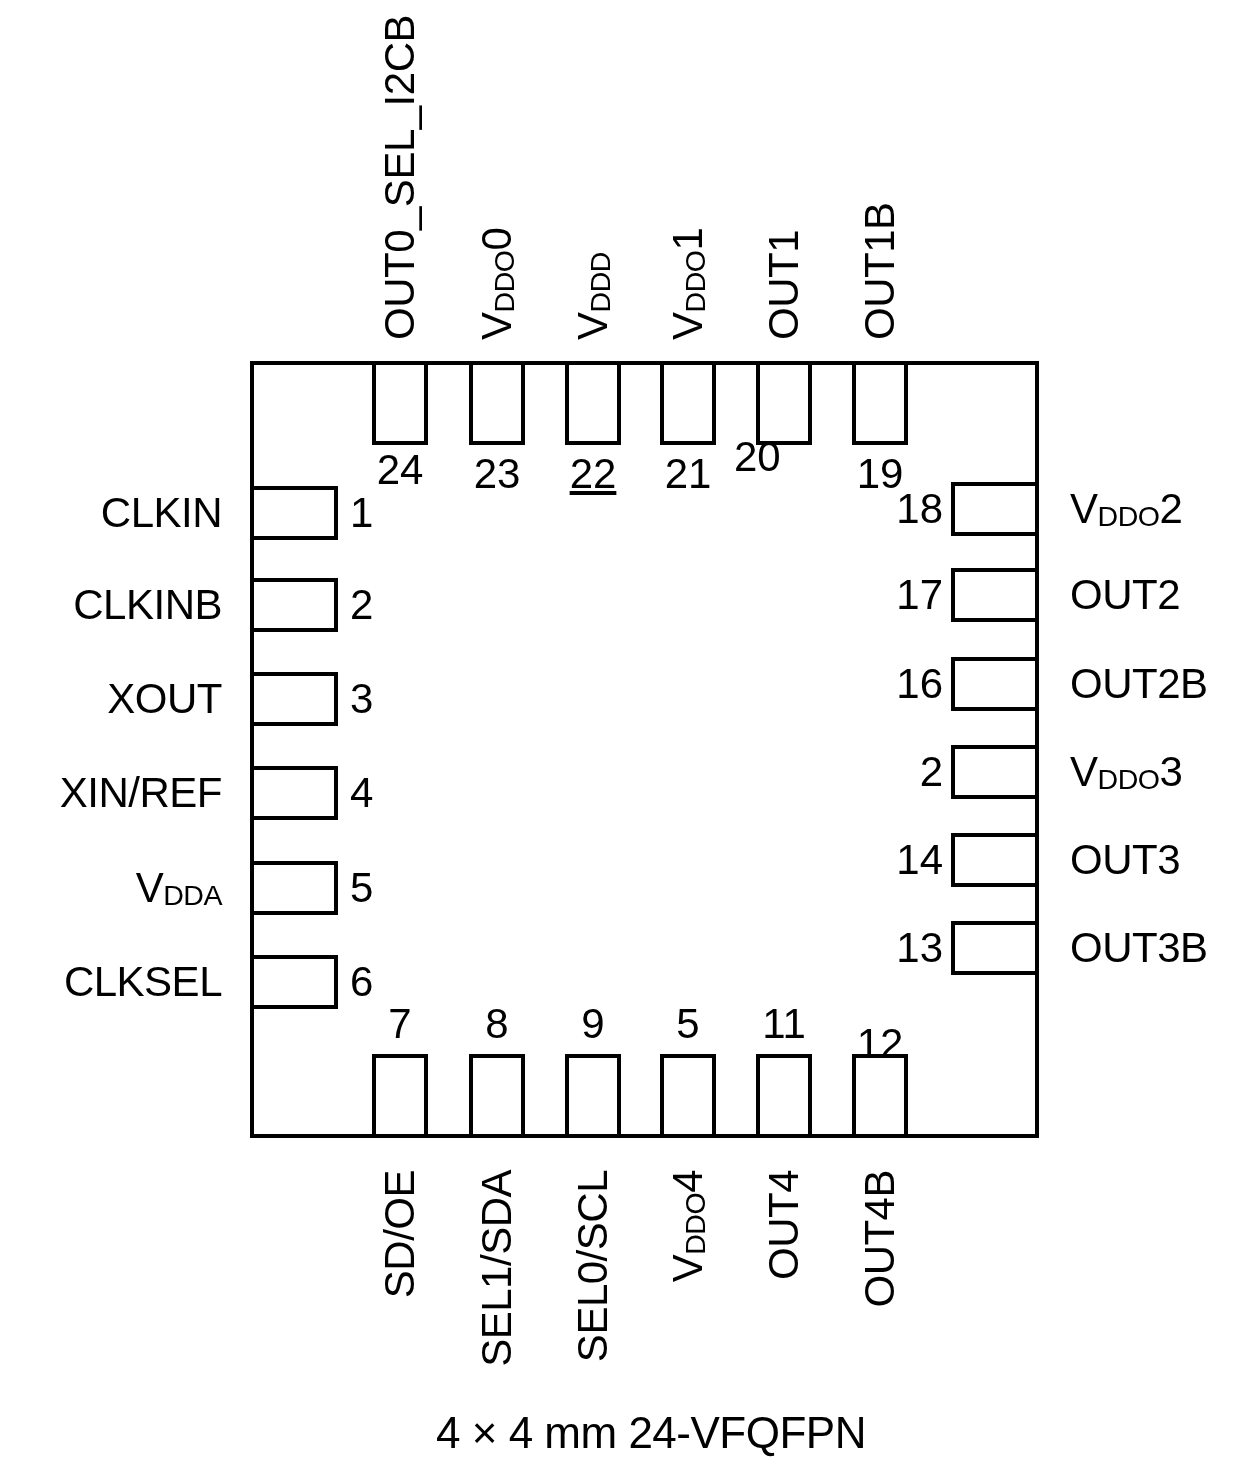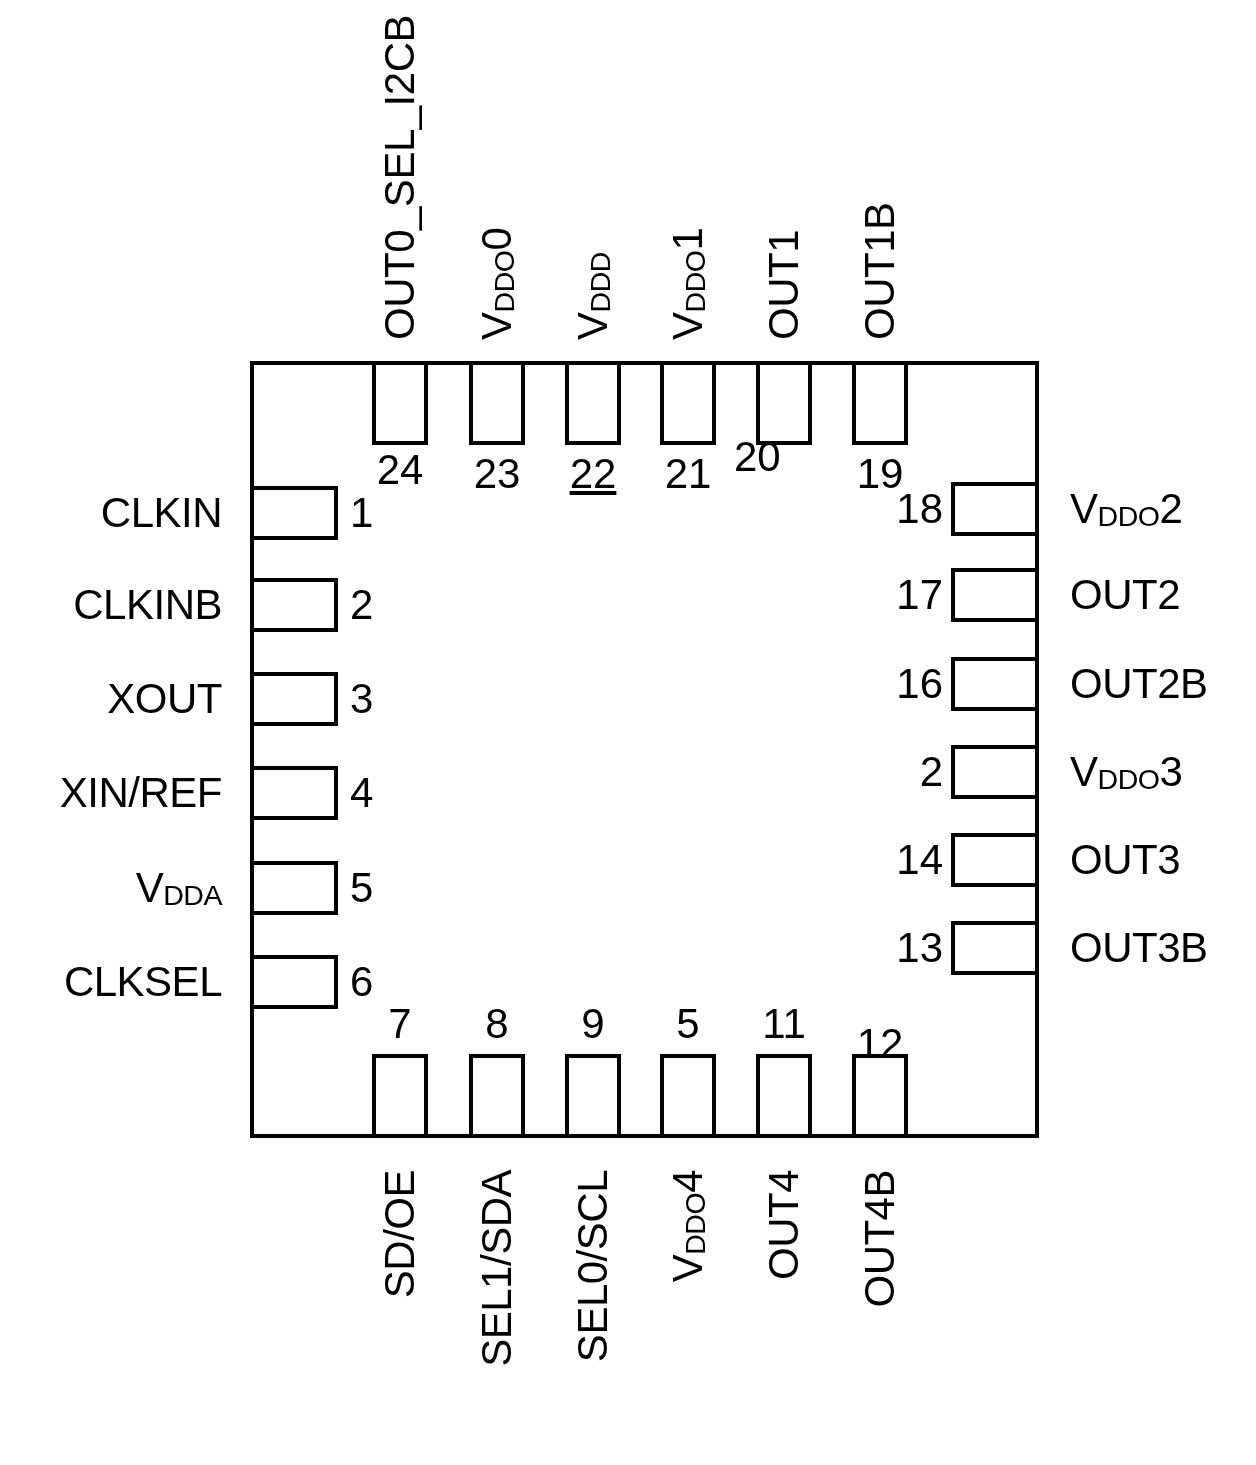--- a/index.html
+++ b/index.html
@@ -144,13 +144,14 @@
       <div class="pin-rect" style="left: 565px; top: 361px; width: 56px; height: 84px;"></div>
       <div class="pin-num" style="left: 543px; width: 100px; text-align: center; top: 452px; line-height: 44px; text-decoration: underline;">22</div>
       <div class="pin-label vert vert-top" style="left: 572px; top: 340px; line-height: 42px;"><span>V</span><span class="sub">DDD</span></div>
       <div class="pin-rect" style="left: 469px; top: 361px; width: 56px; height: 84px;"></div>
       <div class="pin-num" style="left: 447px; width: 100px; text-align: center; top: 452px; line-height: 44px;">23</div>
       <div class="pin-label vert vert-top" style="left: 476px; top: 340px; line-height: 42px;"><span>V</span><span class="sub">DDO</span><span>0</span></div>
       <div class="pin-rect" style="left: 372px; top: 361px; width: 56px; height: 84px;"></div>
       <div class="pin-num" style="left: 350px; width: 100px; text-align: center; top: 448px; line-height: 44px;">24</div>
       <div class="pin-label vert vert-top" style="left: 379px; top: 340px; line-height: 42px;"><span>OUT0_SEL_I2CB</span></div>
     </div>
+  <div class="caption">4 × 4 mm 24-VFQFPN</div>
 </div>
 
 </body></html>

